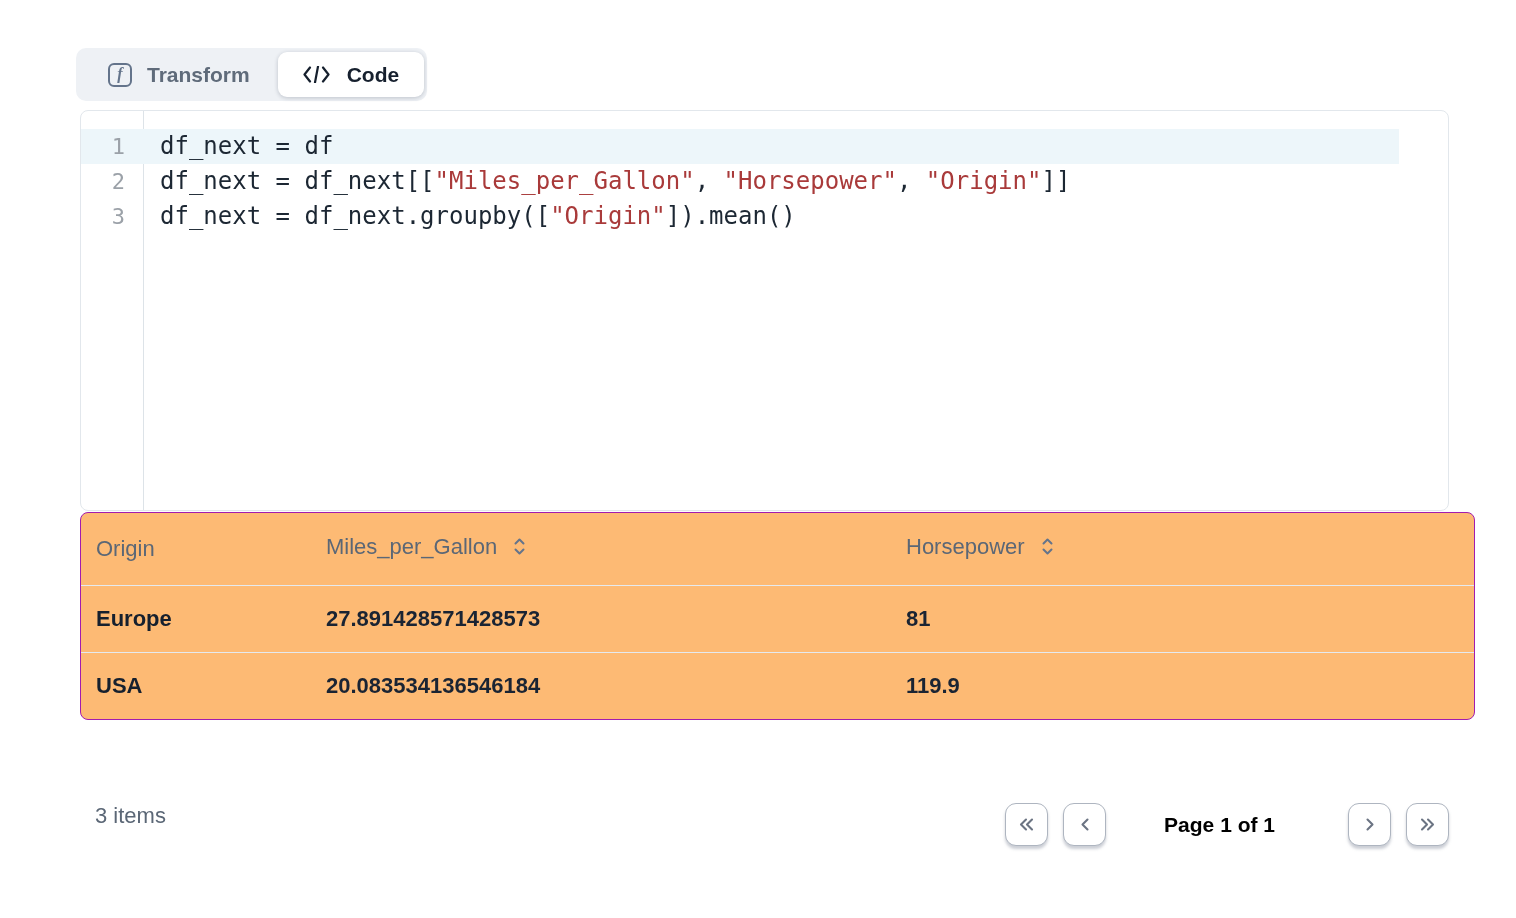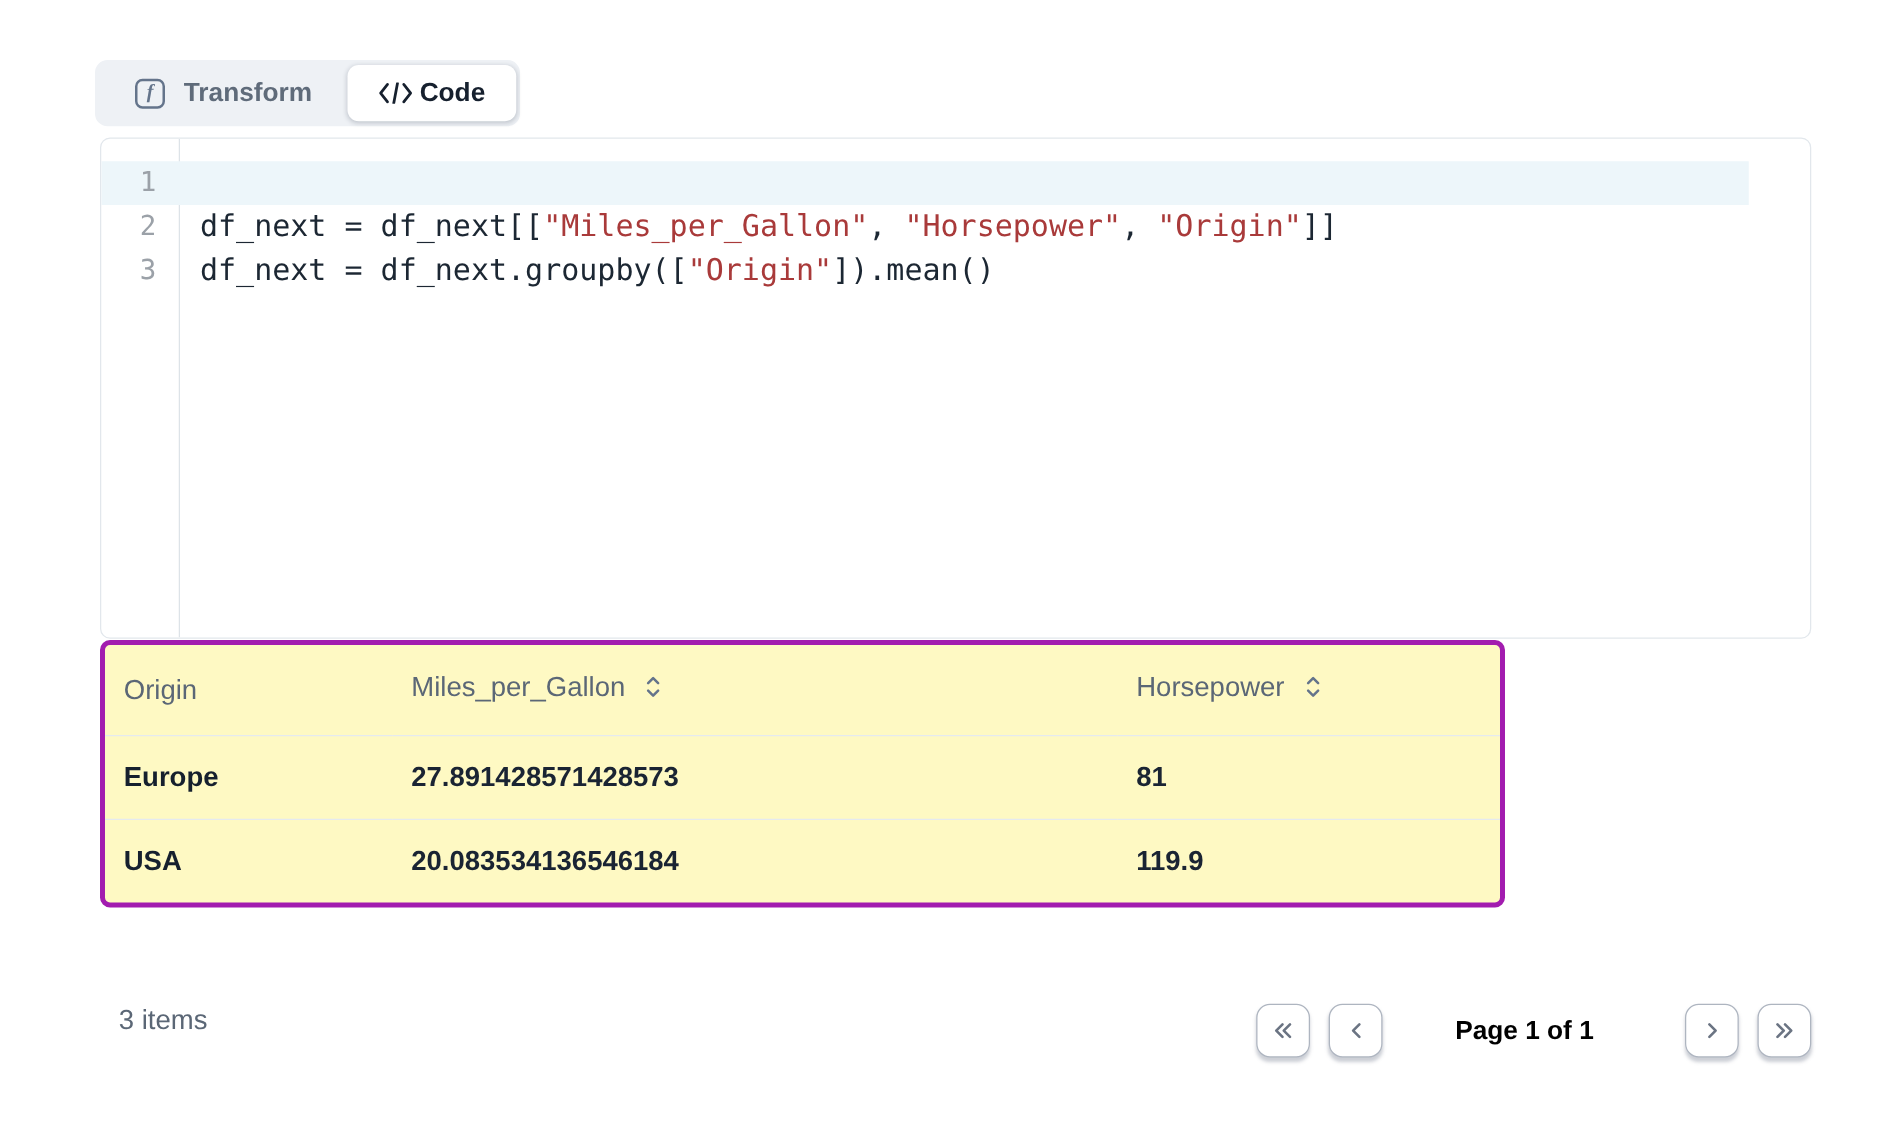--- a/index.html
+++ b/index.html
@@ -22,21 +22,21 @@
     color:#5f6b7a; font-size:21px; font-weight:600; cursor:default;
   }
   .fn-icon {
     width:24px; height:24px; border:2px solid #64748b; border-radius:6px;
     display:flex; align-items:center; justify-content:center;
     font-family:"Liberation Serif", serif; font-style:italic;
     font-size:16px; font-weight:600; color:#64748b; line-height:1;
     padding-bottom:2px;
   }
   .tab-code {
-    display:flex; align-items:center; gap:6px;
+    display:flex; align-items:center; gap:17px;
     background:#ffffff; border-radius:9px;
     margin:4px 3px 4px 0; height:45px; padding:0 25px;
     font-size:21px; font-weight:700; color:#16202e;
     box-shadow:0 1px 4px rgba(20,30,55,0.22);
   }
 
   
   .code-panel {
     position:absolute; left:80px; top:110px;
     width:1369px; height:401px;
@@ -63,23 +63,23 @@
     color:#9ba1a8; font-size:22px;
   }
   .code-text {
     position:relative; z-index:1;
     padding-left:17px; color:#1c2733; white-space:pre;
   }
   .tok-s { color:#a93a3a; }
 
   
   .table-wrap {
-    position:absolute; left:80px; top:512px; width:1124px;
-    border:4px solid #a21caf; border-radius:8px;
-    background:#fef9c3; overflow:hidden;
+    position:absolute; left:80px; top:512px; width:1395px;
+    border:1px solid #a21caf; border-radius:8px;
+    background:#fdba74; overflow:hidden;
   }
   table { width:100%; border-collapse:collapse; table-layout:fixed; }
   th {
     height:72px; text-align:left; padding-left:15px;
     color:#5b6776; font-weight:400; font-size:22px;
     border-bottom:1px solid #e5eaef;
   }
   th .sort-wrap { margin-left:15px; vertical-align:-3px; display:inline-block; }
   td {
     height:67px; padding-left:15px;
@@ -126,20 +126,21 @@
     </span>
     <span>Code</span>
   </div>
 </div>
 
 <div class="code-panel">
   <div class="gutter-rule"></div>
   <div>
       <div class="code-line active">
         <span class="gutter">1</span>
+        <span class="code-text"><span>df_next = df</span></span>
       </div>
       <div class="code-line">
         <span class="gutter">2</span>
         <span class="code-text"><span>df_next = df_next[[</span><span class="tok-s">"Miles_per_Gallon"</span><span>, </span><span class="tok-s">"Horsepower"</span><span>, </span><span class="tok-s">"Origin"</span><span>]]</span></span>
       </div>
       <div class="code-line">
         <span class="gutter">3</span>
         <span class="code-text"><span>df_next = df_next.groupby([</span><span class="tok-s">"Origin"</span><span>]).mean()</span></span>
       </div>
     </div>

